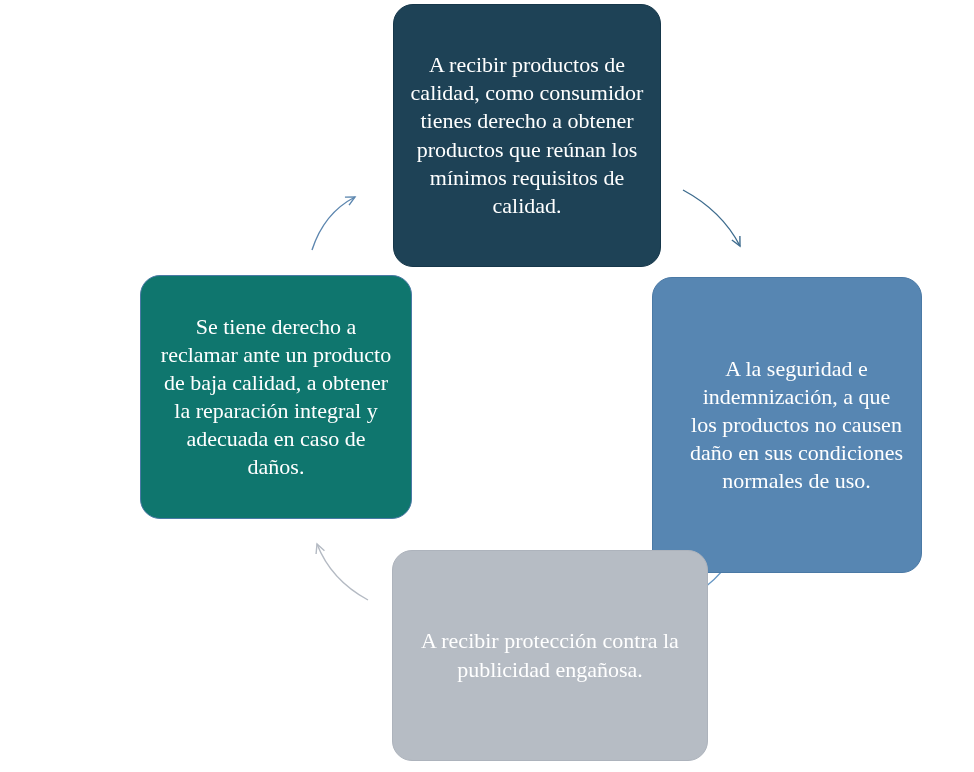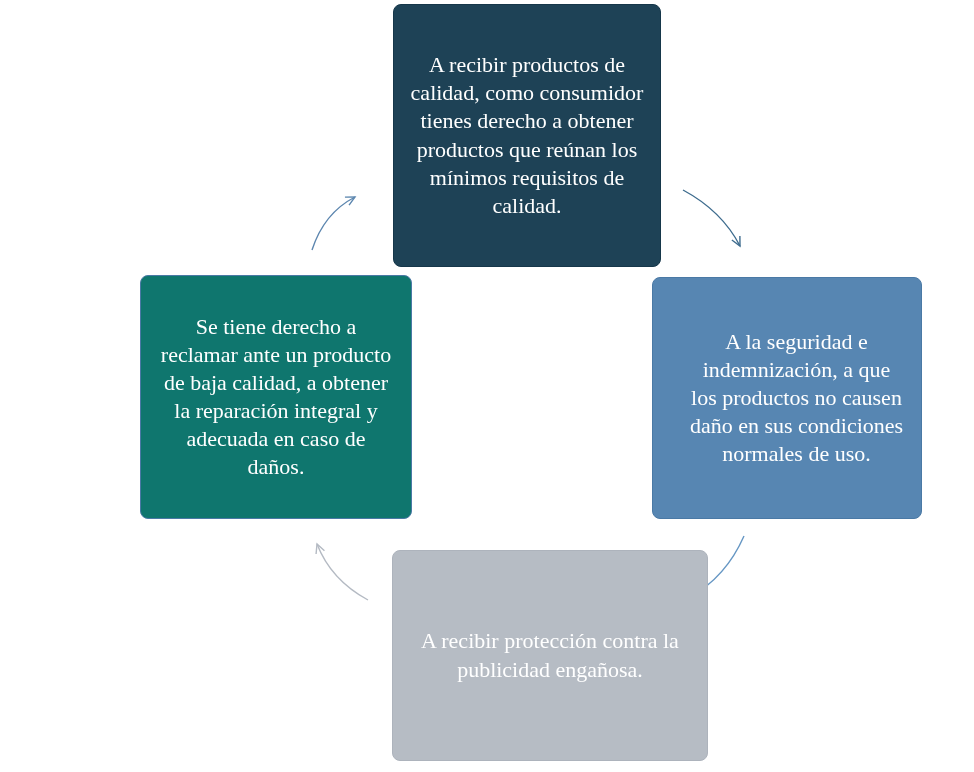--- a/index.html
+++ b/index.html
@@ -11,39 +11,39 @@
     position: relative;
     width: 974px;
     height: 772px;
     background: #ffffff;
     overflow: hidden;
     font-family: "Liberation Serif", "DejaVu Serif", serif;
   }
   .node {
     position: absolute;
     box-sizing: border-box;
-    border-radius: 8px;
+    border-radius: 20px;
     display: flex;
     align-items: center;
     justify-content: center;
     text-align: center;
     color: #ffffff;
     font-size: 22px;
     line-height: 1.28;
     padding: 12px 16px;
   }
   .node-top {
     left: 393px; top: 4px;
     width: 268px; height: 263px;
     background: #1E4256;
     border: 1px solid #16374a;
   }
   .node-right {
     left: 652px; top: 277px;
-    width: 270px; height: 242px;
+    width: 270px; height: 296px;
     background: #5786B2;
     border: 1px solid #4a79a5;
     padding-left: 35px;
   }
   .node-bottom {
     left: 392px; top: 550px;
     width: 316px; height: 211px;
     background: #B6BCC4;
     border: 1px solid #adb3bc;
   }

